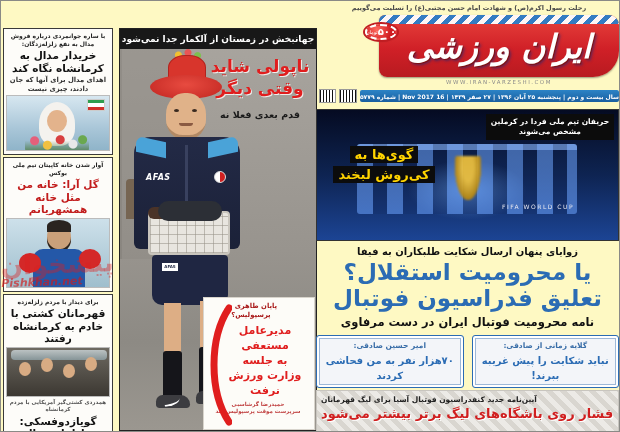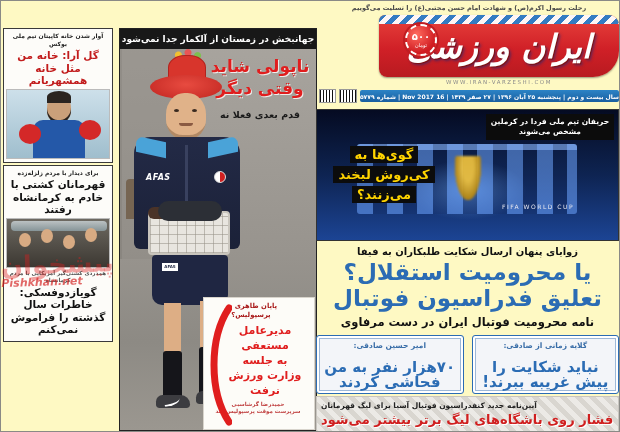--- a/index.html
+++ b/index.html
@@ -18,25 +18,25 @@
   
   .masthead { top:11px; left:318px; width:300px; height:95px; }
   .mast-banner { position:absolute; top:3px; left:60px; width:240px; height:62px;
     background:linear-gradient(180deg,#e8423c 0%,#d02027 55%,#b81a20 100%);
     border-radius:6px 10px 26px 8px; box-shadow:0 1px 2px rgba(0,0,0,.4);
     display:flex; align-items:center; justify-content:center; overflow:hidden; }
   .mast-banner:before { content:""; position:absolute; top:0; left:0; right:0; height:9px;
     background:repeating-linear-gradient(135deg,#2a7fc9 0 5px,#ffffff 5px 10px); opacity:.95; }
   .mast-title { color:#fff; font-size:33px; font-weight:bold; font-style:italic;
     text-shadow:1px 1px 0 #7f1114, 2px 2px 3px rgba(20,40,120,.6); letter-spacing:-1px; }
-  .price-badge { position:absolute; top:12px; left:46px; width:32px; height:32px;
+  .price-badge { position:absolute; top:12px; left:46px; width:32px; height:16px;
     border-radius:50%; background:radial-gradient(circle at 35% 30%,#ff6a5e,#d01c22 70%);
     border:2px dashed #fff; box-shadow:0 0 0 2px #c01d22,0 1px 2px rgba(0,0,0,.4);
-    display:flex; flex-direction:column; align-items:center; justify-content:center;
-    color:#fff; z-index:3;margin-left:40px; }
+    display:flex; flex-direction:row; align-items:center; justify-content:center;
+    color:#fff; z-index:3; }
   .price-num { font-size:10px; font-weight:bold; line-height:10px; }
   .price-unit { font-size:5px; }
   .mast-site { position:absolute; top:67px; left:60px; width:240px; text-align:center;
     font-size:5.5px; letter-spacing:1.5px; color:#8a8a8a; }
   .mast-row { position:absolute; top:76px; left:0; width:300px; height:16px;
     display:flex; align-items:center; gap:3px; direction:ltr; }
   .barcode { width:46px; height:14px; background:
     repeating-linear-gradient(90deg,#111 0 1px,#fff 1px 3px,#111 3px 4px,#fff 4px 6px);
     border:1px solid #999; }
   .date-bar { flex:1; height:12px; background:linear-gradient(180deg,#2b83c6,#1a5fa0);
@@ -180,21 +180,21 @@
     color:#ff5636; font-size:16px; font-weight:bold; letter-spacing:3px; direction:ltr;
     text-shadow:0 0 4px rgba(255,60,30,.7); opacity:.95; }
   .fed-kicker { margin-top:5px; text-align:center; font-size:10px; font-weight:bold; color:#111; }
   .fed-head { text-align:center; font-size:23px; font-weight:bold; color:#2b6cb4; line-height:26px;
     margin-top:2px; }
   .fed-sub { text-align:center; font-size:11.5px; font-weight:bold; color:#111; margin-top:4px; }
   .quotes { display:flex; gap:8px; margin-top:6px; }
   .qbox { flex:1; border:1px solid #2b6cb4; box-shadow:0 0 0 2px #fff inset, 0 0 0 3px #9db8d8 inset;
     background:#f3f5f9; border-radius:3px; padding:5px 4px 4px; text-align:center; }
   .q-kicker { font-size:7.5px; font-weight:bold; color:#3a6ea8; }
-  .q-text { font-size:15px; font-weight:bold; color:#2b6cb4; line-height:14.5px; margin-top:10px; }
+  .q-text { font-size:10px; font-weight:bold; color:#2b6cb4; line-height:14.5px; margin-top:4px; }
   .afc { margin-top:2px; padding:4px 4px 17px; text-align:left;
     background:repeating-linear-gradient(45deg,#eceae6 0 5px,#d9d6d0 5px 10px);
     border:1px solid #c8c5bf; }
   .afc-kicker { font-size:7.5px; font-weight:bold; color:#222; }
   .afc-head { font-size:13px; font-weight:bold; color:#d01f1f; margin-top:2px;
     text-shadow:1px 1px 0 #fff; }
 </style>
 </head>
 <body>
 
@@ -213,20 +213,30 @@
     <div class="mast-site">WWW.IRAN-VARZESHI.COM</div>
     <div class="mast-row">
       <div class="barcode"></div>
       <div class="barcode"></div>
       <div class="date-bar">سال بیست و دوم | پنجشنبه ۲۵ آبان ۱۳۹۶ | ۲۷ صفر ۱۴۳۹ | 16 Nov 2017 | شماره ۵۷۷۹</div>
     </div>
   </div>
 
   <div class="abs sidebar">
 
+    <div class="side-box">
+      <div class="side-kicker">با ساره جوانمردی درباره فروش مدال به نفع زلزله‌زدگان:</div>
+      <div class="side-head">خریدار مدال به کرمانشاه نگاه کند</div>
+      <div class="side-sub">اهدای مدال برای آنها که جان دادند، چیزی نیست</div>
+      <div class="ph ph-woman">
+        <div class="flag"></div>
+        <div class="hijab"></div>
+        <div class="flowers"></div>
+      </div>
+    </div>
 
     <div class="side-box">
       <div class="side-kicker">آوار شدن خانه کاپیتان تیم ملی بوکس</div>
       <div class="side-head red">گل آرا: خانه من مثل خانه همشهریانم</div>
       <div class="ph ph-boxer">
         <div class="boxer-head"></div>
         <div class="boxer-body"></div>
         <div class="glove g1"></div>
         <div class="glove g2"></div>
       </div>
@@ -309,21 +319,20 @@
   <div class="abs rightcol">
 
     <div class="wc">
       <div class="wc-glow"></div>
       <div class="wc-building"></div>
       <div class="wc-trophy"></div>
       <div class="wc-caption">حریفان تیم ملی فردا در کرملین مشخص می‌شوند</div>
       <div class="wc-head">
         <span>گوی‌ها به</span><br>
         <span>کی‌روش لبخند</span><br>
-        <span>می‌زنند؟</span>
       </div>
       <div class="wc-fifa">FIFA WORLD CUP</div>
     </div>
 
     <div class="fed-kicker">زوایای پنهان ارسال شکایت طلبکاران به فیفا</div>
     <div class="fed-head">
       <div>یا محرومیت استقلال؟</div>
       <div>تعلیق فدراسیون فوتبال</div>
     </div>
     <div class="fed-sub">نامه محرومیت فوتبال ایران در دست مرفاوی</div>

